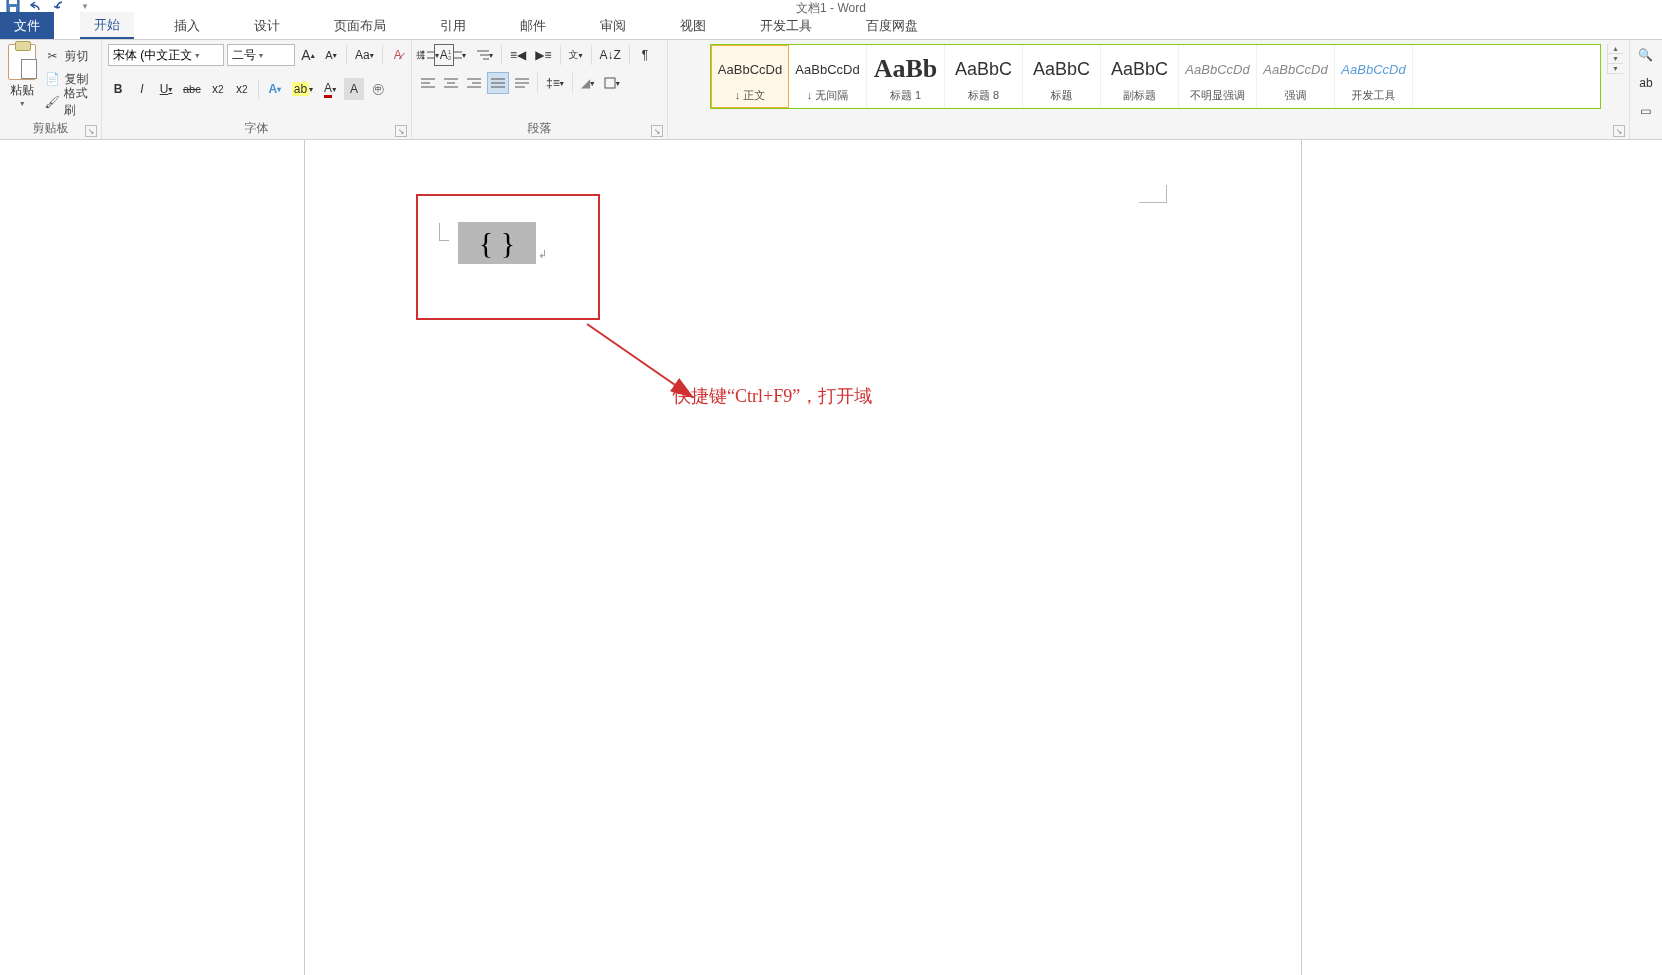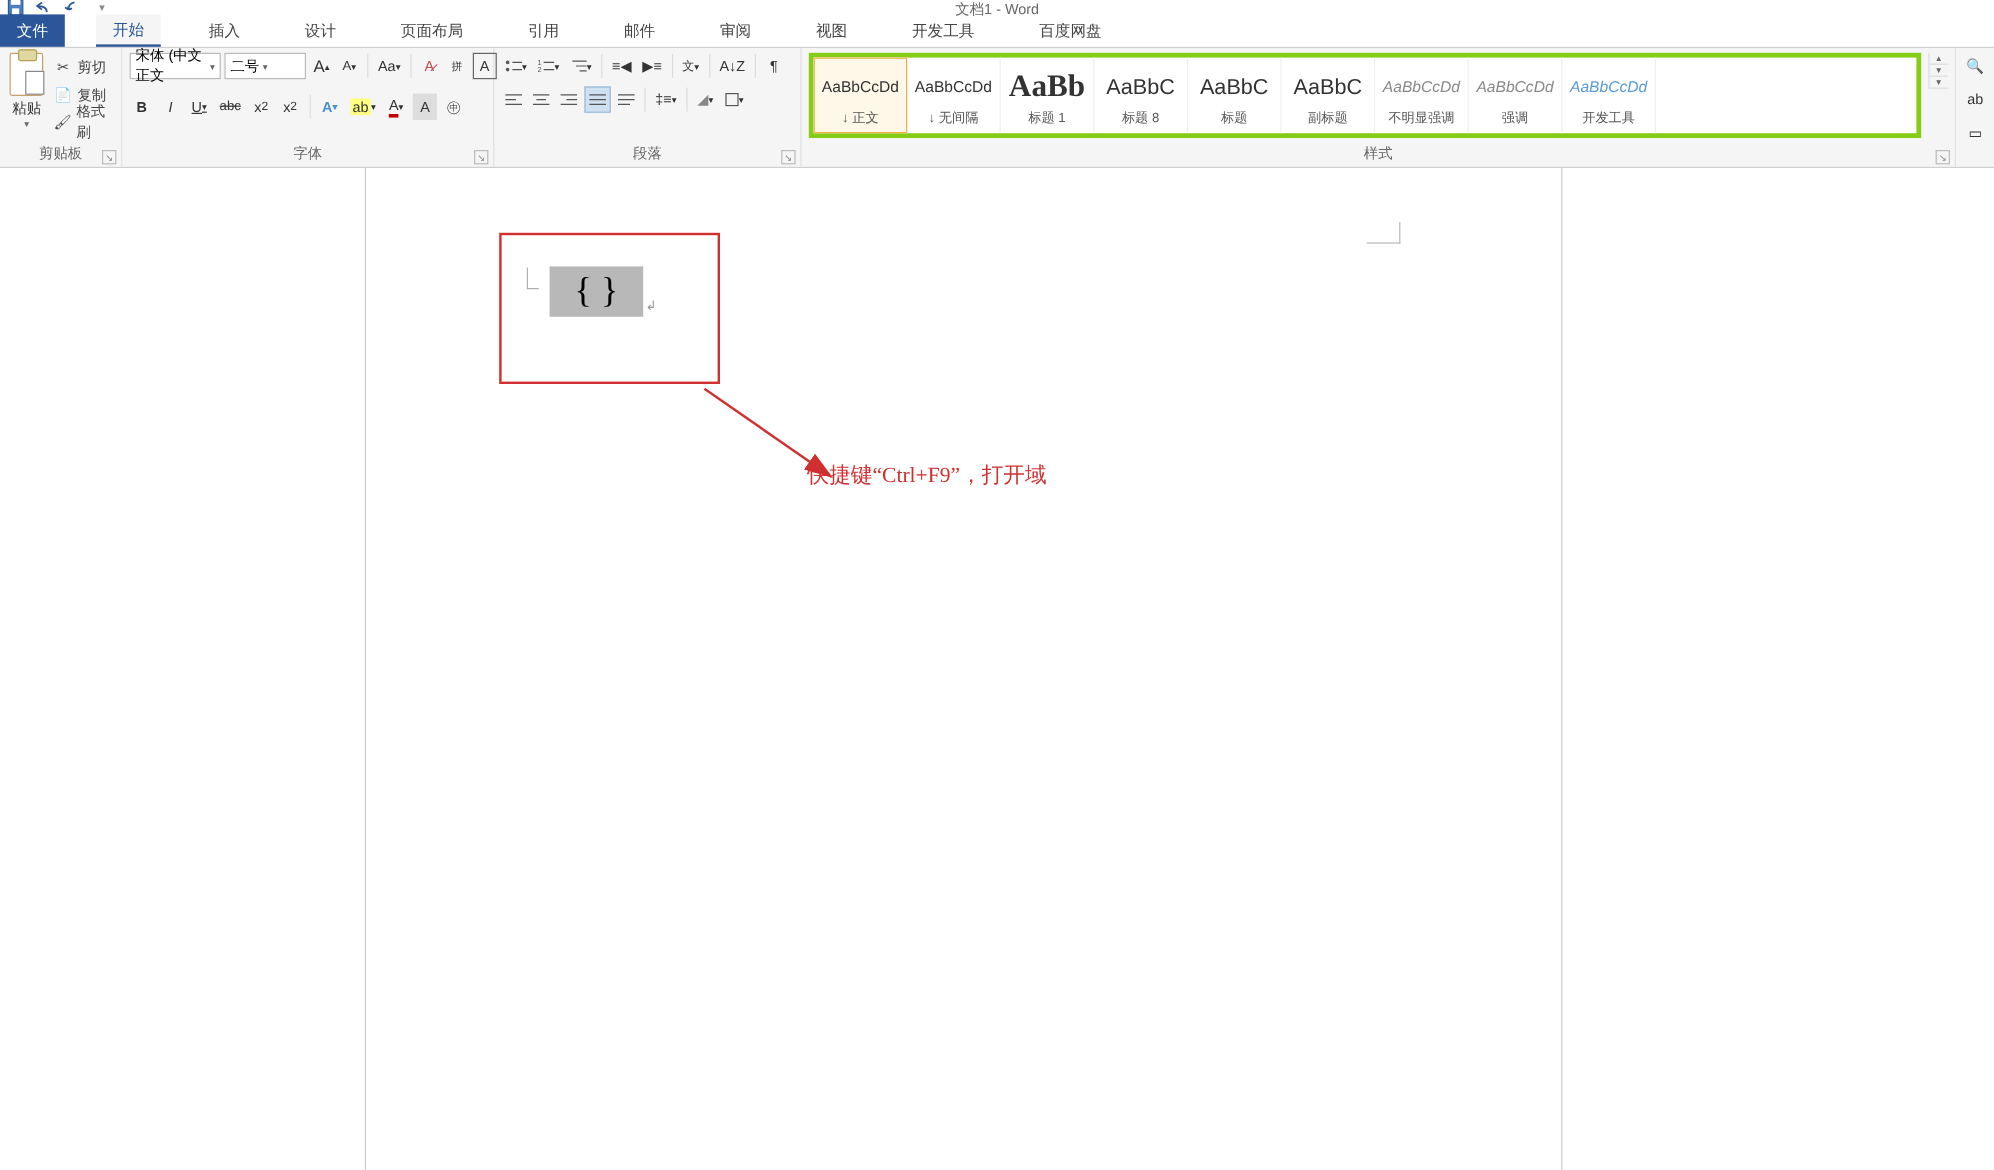--- a/index.html
+++ b/index.html
@@ -40,21 +40,21 @@
 .combo { height: 22px; border: 1px solid #bbb; background: #fff; display: flex; align-items: center; padding: 0 4px; font-size: 12px; }
 .combo .dd { margin-left: 3px; font-size: 8px; color: #666; }
 .btn { height: 22px; min-width: 20px; display: flex; align-items: center; justify-content: center; padding: 0 3px; color: #333; }
 .sep { width: 1px; height: 20px; background: #ddd; margin: 0 2px; }
 
 
 .para-row { display: flex; align-items: center; gap: 3px; }
 
 
 .styles { flex: 1; display: flex; }
-.styles-gallery { flex: 1; display: flex; border: 4px solid #84cc16; background: #fff; }
+.styles-gallery { flex: 1; display: flex; border: 1px solid #84cc16; background: #fff; margin-left: 36px; }
 .style-item { width: 78px; border-right: 1px solid #f0f0f0; display: flex; flex-direction: column; align-items: center; justify-content: center; padding: 4px 2px; cursor: pointer; }
 .style-item.sel { border: 1px solid #f0b040; background: #fff8e8; }
 .style-preview { font-size: 13px; color: #333; height: 38px; display: flex; align-items: center; }
 .style-preview.h1 { font-size: 26px; font-weight: bold; font-family: "Segoe UI"; }
 .style-preview.h2 { font-size: 18px; }
 .style-preview.em { font-style: italic; color: #888; }
 .style-preview.em2 { font-style: italic; color: #5b9bd5; }
 .style-name { font-size: 11px; color: #555; white-space: nowrap; }
 .gallery-scroll { width: 16px; display: flex; flex-direction: column; border-left: 1px solid #ddd;}
 .gallery-scroll div { flex:1; display:flex; align-items:center; justify-content:center; font-size:8px; color:#666; border-bottom:1px solid #ddd;}
@@ -143,21 +143,21 @@
           </div>
       </div>
     </div>
     <div class="group-label">剪贴板</div>
     <div class="launcher">↘</div>
   </div>
 
   <div class="group" style="width:310px">
     <div class="group-body" style="flex-direction:column;">
       <div class="font-row1">
-        <div class="combo" style="width:76px">
+        <div class="combo" style="width:116px">
             <span>宋体 (中文正文</span>
             <span class="dd">▾</span>
           </div>
         <div class="combo" style="width:68px">
             <span>二号</span>
             <span class="dd">▾</span>
           </div>
         <div class="btn" style="font-size:14px">A<span style="font-size:8px;vertical-align:super">▴</span></div>
         <div class="btn" style="font-size:11px">A<span style="font-size:8px;vertical-align:super">▾</span></div>
         <div class="sep"></div>
@@ -333,21 +333,20 @@
             <div class="style-preview em2">AaBbCcDd</div>
             <div class="style-name">开发工具</div>
           </div>
         </div>
       <div class="gallery-scroll">
         <div>▴</div>
         <div>▾</div>
         <div>▾</div>
       </div>
     </div>
-    <div class="group-label">样式</div>
     <div class="launcher">↘</div>
   </div>
 
   <div class="edit-group">
     <div class="btn" title="find">🔍</div>
     <div class="btn">ab</div>
     <div class="btn">▭</div>
   </div>
 </div>
 

